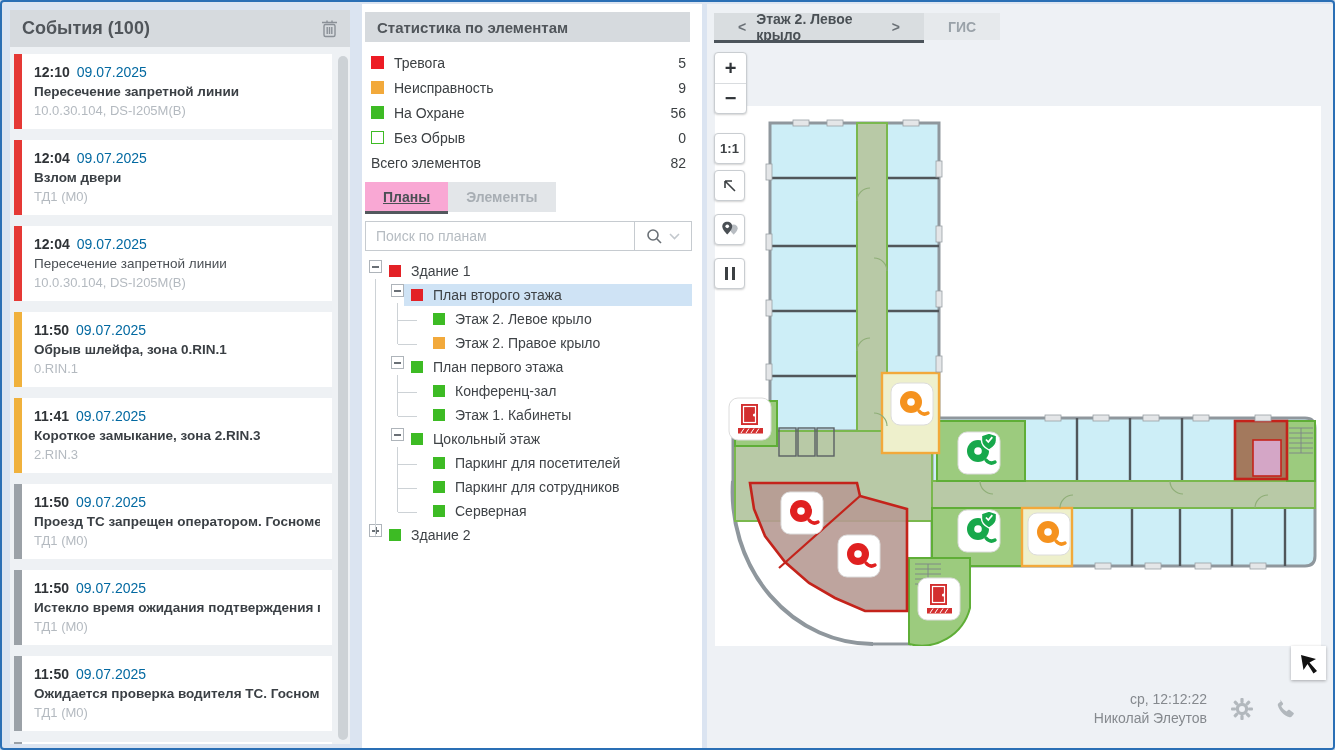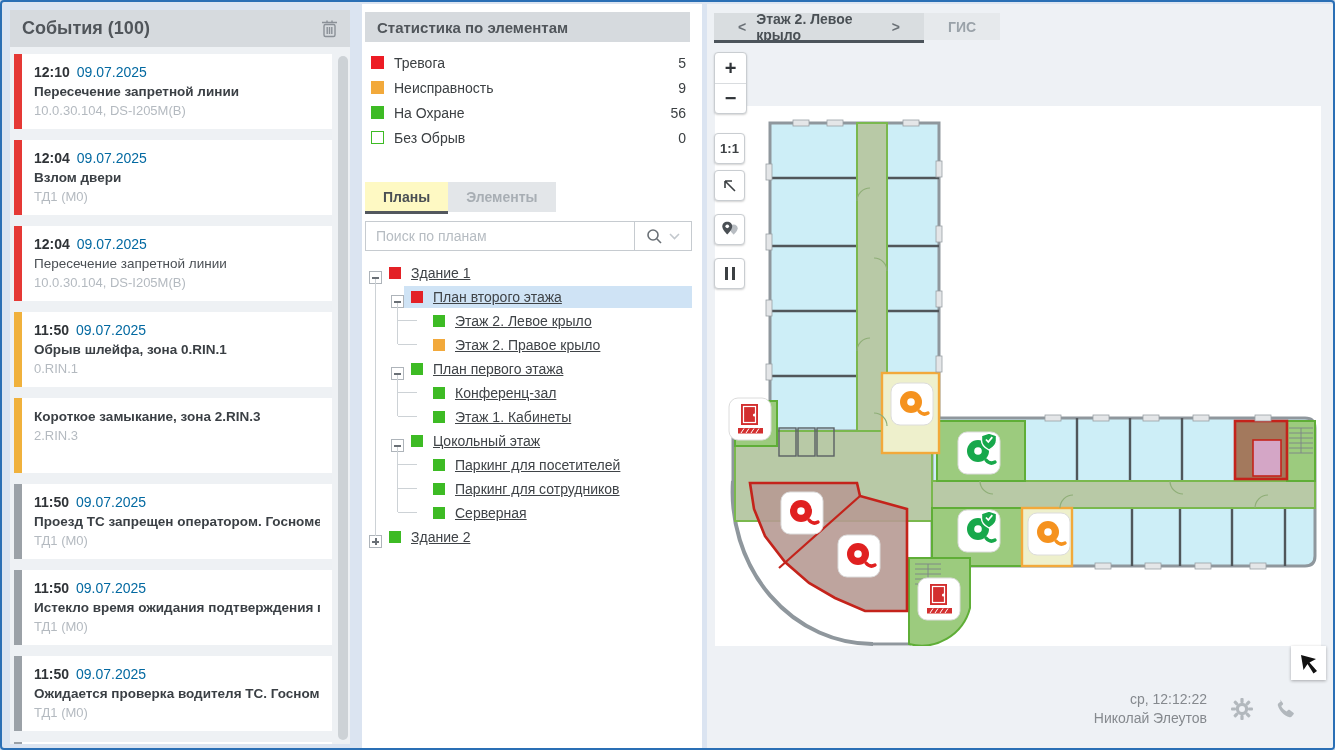--- a/index.html
+++ b/index.html
@@ -29,30 +29,30 @@
                 display:flex;align-items:center;padding:0 12px;font-size:15px;font-weight:bold;color:#50555a;box-sizing:border-box;}
   .stats-rows{position:absolute;left:3px;right:12px;top:46px;}
   .stat-row{display:flex;align-items:center;height:25px;padding:0 4px;font-size:14px;}
   .stat-row .sw{width:13px;height:13px;box-sizing:border-box;margin:0 10px 0 2px;flex:0 0 13px;}
   .stat-row .lbl{flex:1;color:#3c4043;}
   .stat-row .val{color:#3c4043;}
   .stat-row.total .lbl{margin-left:0;}
   .tabs{position:absolute;left:3px;top:178px;display:flex;height:30px;}
   .tab{display:flex;align-items:center;justify-content:center;font-size:14px;font-weight:bold;
        background:#e3e6e9;color:#a8aeb4;padding:0 18px;cursor:default;position:relative;}
-  .tab.active{background:#fef9c3;color:#4a4f54;}
+  .tab.active{background:#f9a8d4;color:#4a4f54;text-decoration:underline;}
   .tab.active:after{content:"";position:absolute;left:0;right:0;bottom:-2px;height:3px;background:#53585e;}
   .search-row{position:absolute;left:3px;right:10px;top:217px;height:36px;display:flex;}
   .search-input{flex:1;border:1px solid #c6cbd0;border-right:none;background:#fff;padding:0 10px;
                 font-size:14px;font-family:inherit;color:#3c4043;outline:none;box-sizing:border-box;height:30px;}
   .search-input::placeholder{color:#b6bcc2;}
   .search-btn{width:58px;height:30px;border:1px solid #c6cbd0;background:#fff;display:flex;align-items:center;
               justify-content:center;gap:6px;box-sizing:border-box;}
   .tree{position:absolute;left:3px;right:10px;top:256px;bottom:4px;}
-  .tree-row{position:relative;height:24px;display:flex;align-items:flex-end;font-size:14px;color:#3f4347;text-decoration:underline;}
+  .tree-row{position:relative;height:24px;display:flex;align-items:flex-start;font-size:14px;color:#3f4347;}
   .expander{width:13px;height:13px;box-sizing:border-box;border:1px solid #aeb4ba;background:#fff;
             position:relative;flex:0 0 13px;}
   .expander:before{content:"";position:absolute;left:2px;right:2px;top:5px;height:1.6px;background:#6a7076;}
   .expander.plus:after{content:"";position:absolute;top:2px;bottom:2px;left:5px;width:1.6px;background:#6a7076;}
   .tree-sq{width:12px;height:12px;flex:0 0 12px;}
   .row-body{display:flex;align-items:center;gap:10px;padding:3px 8px 3px 7px;flex:1;}
   .tree-row.selected .row-body{background:#cfe3f5;}
   .guide{position:absolute;background:#cdd2d6;}
   
   .map-panel{position:absolute;left:705px;top:2px;width:628px;height:746px;background:#eef1f5;}
@@ -132,20 +132,21 @@
           <div class="stripe" style="background: rgb(240, 177, 60);"></div>
           <div class="ev-body">
             <div class="ev-line1"><span class="ev-time">11:50</span><span class="ev-date">09.07.2025</span></div>
             <div class="ev-title">Обрыв шлейфа, зона 0.RIN.1</div>
             <div class="ev-src">0.RIN.1</div>
           </div>
         </div>
         <div class="event-card">
           <div class="stripe" style="background: rgb(240, 177, 60);"></div>
           <div class="ev-body">
+            <div class="ev-line1"><span class="ev-time">11:41</span><span class="ev-date">09.07.2025</span></div>
             <div class="ev-title">Короткое замыкание, зона 2.RIN.3</div>
             <div class="ev-src">2.RIN.3</div>
           </div>
         </div>
         <div class="event-card">
           <div class="stripe" style="background: rgb(155, 161, 167);"></div>
           <div class="ev-body">
             <div class="ev-line1"><span class="ev-time">11:50</span><span class="ev-date">09.07.2025</span></div>
             <div class="ev-title">Проезд ТС запрещен оператором. Госномер ~~…</div>
             <div class="ev-src">ТД1 (М0)</div>
@@ -192,20 +193,24 @@
         </div>
         <div class="stat-row">
           <span class="sw" style="border: 1px solid rgb(61, 187, 36); background: rgb(61, 187, 36);"></span>
           <span class="lbl">На Охране</span>
           <span class="val">56</span>
         </div>
         <div class="stat-row">
           <span class="sw" style="border: 1px solid rgb(61, 187, 36); background: rgb(255, 255, 255);"></span>
           <span class="lbl">Без Обрыв</span>
           <span class="val">0</span>
+        </div>
+        <div class="stat-row total">
+          <span class="lbl" style="margin-left: 2px;">Всего элементов</span>
+          <span class="val">82</span>
         </div>
       </div>
     <div class="tabs">
         <div class="tab active">Планы</div>
         <div class="tab">Элементы</div>
       </div>
     <div class="search-row">
       <input class="search-input" placeholder="Поиск по планам" style="">
       <div class="search-btn">
         <svg width="17" height="17" viewBox="0 0 17 17">

